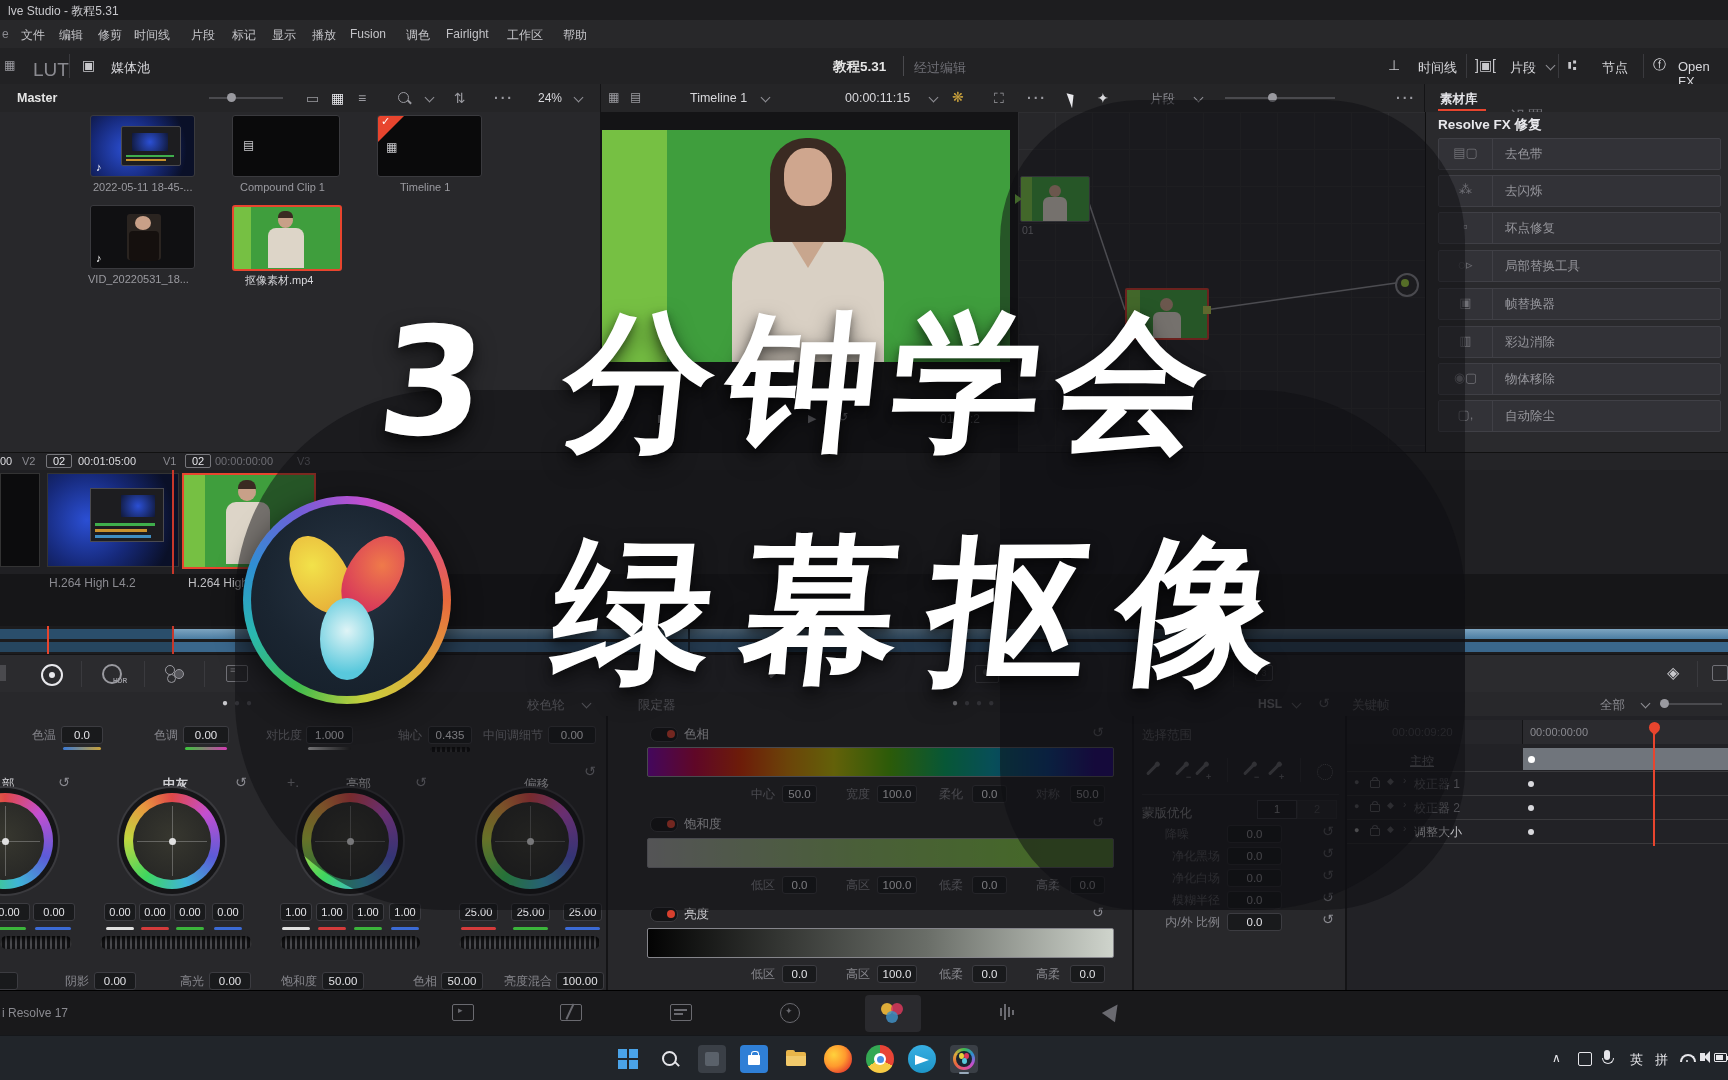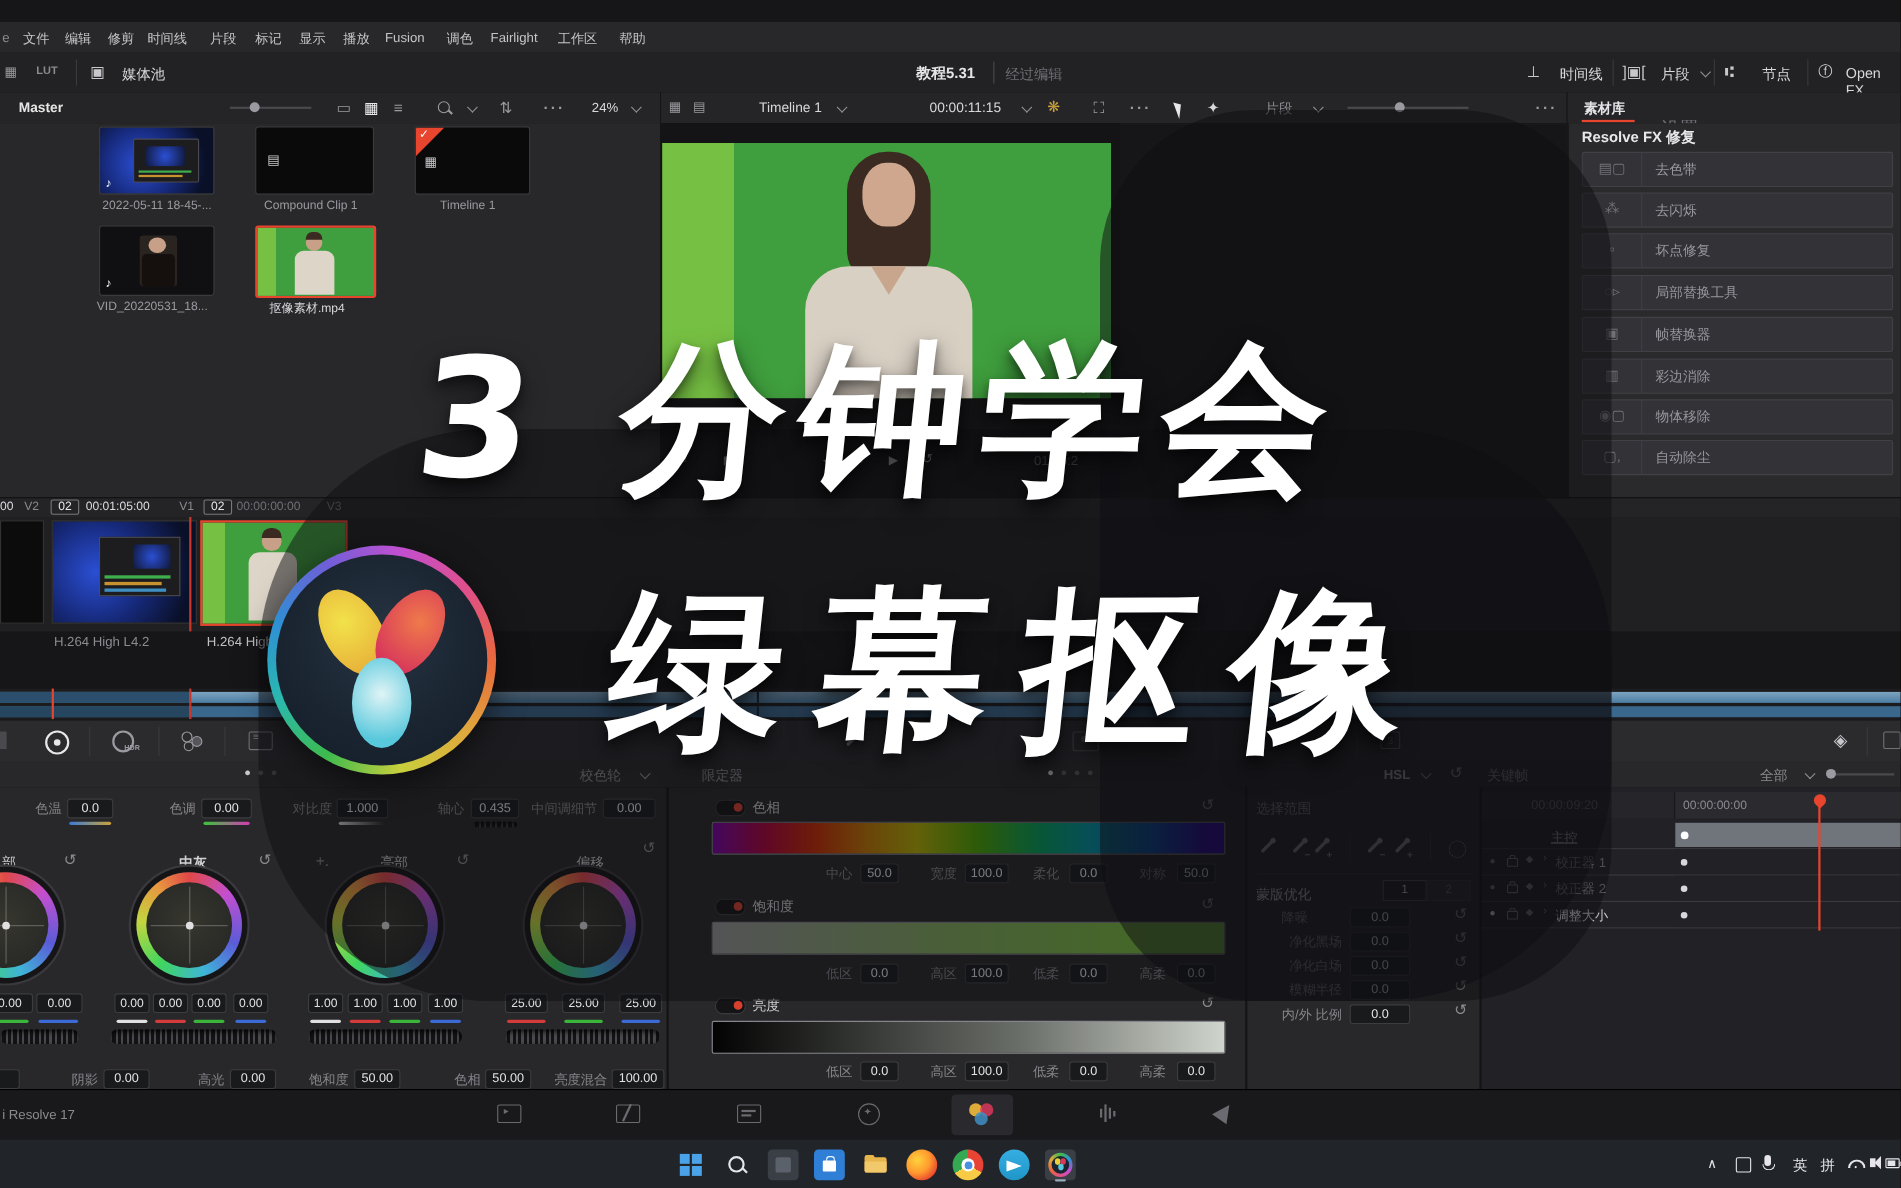--- a/index.html
+++ b/index.html
@@ -55,41 +55,44 @@
     text-shadow:0 10px 22px rgba(0,0,0,.55),0 4px 8px rgba(0,0,0,.4);white-space:nowrap;z-index:62;}
   .blob{position:absolute;background:rgba(13,13,17,.5);z-index:60;}
   .tbicon{position:absolute;width:28px;height:28px;border-radius:5px;}
   .trayic{position:absolute;color:#e6e6ea;font-size:12px;}
 </style>
 </head>
 <body>
 
 <div id="screen">
 
+  <div class="abs" style="left:0;top:0;width:1728px;height:20px;background:#1d1d1f;">
+    <span class="abs" style="left:8px;top:3px;color:#c8c8cc;font-size:12px;">lve Studio - 教程5.31</span>
+  </div>
 
   <div class="abs" style="left:0;top:20px;width:1728px;height:28px;background:#28282a;border-bottom:1px solid #141416;">
     <span class="abs dim" style="left:2px;top:7px;">e</span>
     <span class="abs" style="left:21px;top:7px;color:#c4c4c8;">文件</span>
     <span class="abs" style="left:59px;top:7px;color:#c4c4c8;">编辑</span>
     <span class="abs" style="left:98px;top:7px;color:#c4c4c8;">修剪</span>
     <span class="abs" style="left:134px;top:7px;color:#c4c4c8;">时间线</span>
     <span class="abs" style="left:191px;top:7px;color:#c4c4c8;">片段</span>
     <span class="abs" style="left:232px;top:7px;color:#c4c4c8;">标记</span>
     <span class="abs" style="left:272px;top:7px;color:#c4c4c8;">显示</span>
     <span class="abs" style="left:312px;top:7px;color:#c4c4c8;">播放</span>
     <span class="abs" style="left:350px;top:7px;color:#c4c4c8;">Fusion</span>
     <span class="abs" style="left:406px;top:7px;color:#c4c4c8;">调色</span>
     <span class="abs" style="left:446px;top:7px;color:#c4c4c8;">Fairlight</span>
     <span class="abs" style="left:507px;top:7px;color:#c4c4c8;">工作区</span>
     <span class="abs" style="left:563px;top:7px;color:#c4c4c8;">帮助</span>
   </div>
 
   <div class="abs" style="left:0;top:48px;width:1728px;height:36px;background:#222224;border-bottom:1px solid #141416;">
     <span class="tool-ic" style="left:4px;top:10px;font-size:12px;">▦</span>
-    <span class="abs dim" style="left:33px;top:11px;font-size:10px;font-weight:bold;">LUT</span>
+    <span class="abs dim" style="left:33px;top:11px;font-size:19px;">LUT</span>
     <div class="vdiv" style="left:69px;top:6px;height:24px;background:#3a3a3e;"></div>
     <span class="tool-ic" style="left:82px;top:9px;color:#c8c8cc;">▣</span>
     <span class="abs" style="left:111px;top:11px;color:#d8d8dc;font-size:13px;">媒体池</span>
     <span class="abs bright" style="left:833px;top:10px;font-size:13.5px;font-weight:bold;">教程5.31</span>
     <div class="vdiv" style="left:903px;top:8px;height:20px;background:#4a4a4e;"></div>
     <span class="abs dim2" style="left:914px;top:11px;font-size:13px;">经过编辑</span>
     <span class="tool-ic" style="left:1388px;top:9px;color:#c8c8cc;">⊥</span>
     <span class="abs" style="left:1418px;top:11px;color:#d8d8dc;font-size:13px;">时间线</span>
     <div class="vdiv" style="left:1466px;top:6px;height:24px;background:#3a3a3e;"></div>
     <span class="tool-ic" style="left:1475px;top:9px;color:#c8c8cc;">]▣[</span>
@@ -187,20 +190,41 @@
     <div class="abs" style="left:58px;top:303px;width:6px;height:8px;background:#9a9aa0;">
       <div class="abs" style="left:5px;top:-2px;width:0;height:0;border-top:6px solid transparent;border-bottom:6px solid transparent;border-right:7px solid #9a9aa0;"></div>
     </div>
     <span class="tool-ic" style="left:148px;top:300px;font-size:11px;">◀</span>
     <span class="tool-ic" style="left:178px;top:300px;font-size:11px;">■</span>
     <span class="tool-ic" style="left:208px;top:300px;font-size:11px;">▶</span>
     <span class="tool-ic" style="left:238px;top:298px;font-size:12px;">↺</span>
     <span class="abs dim2" style="left:340px;top:300px;font-size:12px;">01:00:2</span>
   </div>
 
+  <div class="abs" style="left:1018px;top:112px;width:407px;height:340px;background:#27272a;
+      background-image:linear-gradient(#2e2e31 1px,transparent 1px),linear-gradient(90deg,#2e2e31 1px,transparent 1px);background-size:37px 37px;">
+    <svg class="abs" width="407" height="340" style="left:0;top:0;">
+      <line x1="70" y1="88" x2="107" y2="198" stroke="#8a8a90" stroke-width="1.5"></line>
+      <line x1="187" y1="198" x2="378" y2="171" stroke="#8a8a90" stroke-width="1.5"></line>
+    </svg>
+    <div class="abs" style="left:2px;top:64px;width:68px;height:44px;background:linear-gradient(90deg,#76c043 0 16%,#3f9e3d 16%);border:1px solid #55555a;border-radius:2px;">
+      <div class="abs" style="left:28px;top:8px;width:12px;height:12px;background:#c8a088;border-radius:50%;"></div>
+      <div class="abs" style="left:22px;top:20px;width:24px;height:24px;background:#ddd5c8;border-radius:6px 6px 0 0;"></div>
+    </div>
+    <div class="abs" style="left:-3px;top:82px;width:0;height:0;border-top:5px solid transparent;border-bottom:5px solid transparent;border-left:7px solid #76c043;"></div>
+    <span class="abs dim" style="left:4px;top:112px;font-size:10.5px;">01</span>
+    <div class="abs" style="left:107px;top:176px;width:80px;height:48px;background:linear-gradient(90deg,#76c043 0 16%,#3f9e3d 16%);border:2px solid #c8372a;border-radius:2px;">
+      <div class="abs" style="left:33px;top:8px;width:13px;height:13px;background:#c8a088;border-radius:50%;"></div>
+      <div class="abs" style="left:26px;top:22px;width:28px;height:26px;background:#ddd5c8;border-radius:6px 6px 0 0;"></div>
+    </div>
+    <div class="abs" style="left:185px;top:194px;width:8px;height:8px;background:#b0c24a;"></div>
+    <div class="abs" style="left:377px;top:161px;width:20px;height:20px;border:2px solid #85858b;border-radius:50%;background:#2a2a2d;">
+      <div class="abs" style="left:4px;top:4px;width:8px;height:8px;border-radius:50%;background:#9ccc3c;"></div>
+    </div>
+  </div>
 
   <div class="abs" style="left:1425px;top:112px;width:303px;height:340px;background:#2a2a2d;border-left:1px solid #0f0f10;">
     <span class="abs" style="left:12px;top:4px;color:#e8e8ec;font-size:13.5px;font-weight:bold;">Resolve FX 修复</span>
     <div class="fxrow" style="top:26px;">
         <span class="ic">▤▢</span>
         <span class="fl">去色带</span>
       </div>
     <div class="fxrow" style="top:63px;">
         <span class="ic">⁂</span>
         <span class="fl">去闪烁</span>

